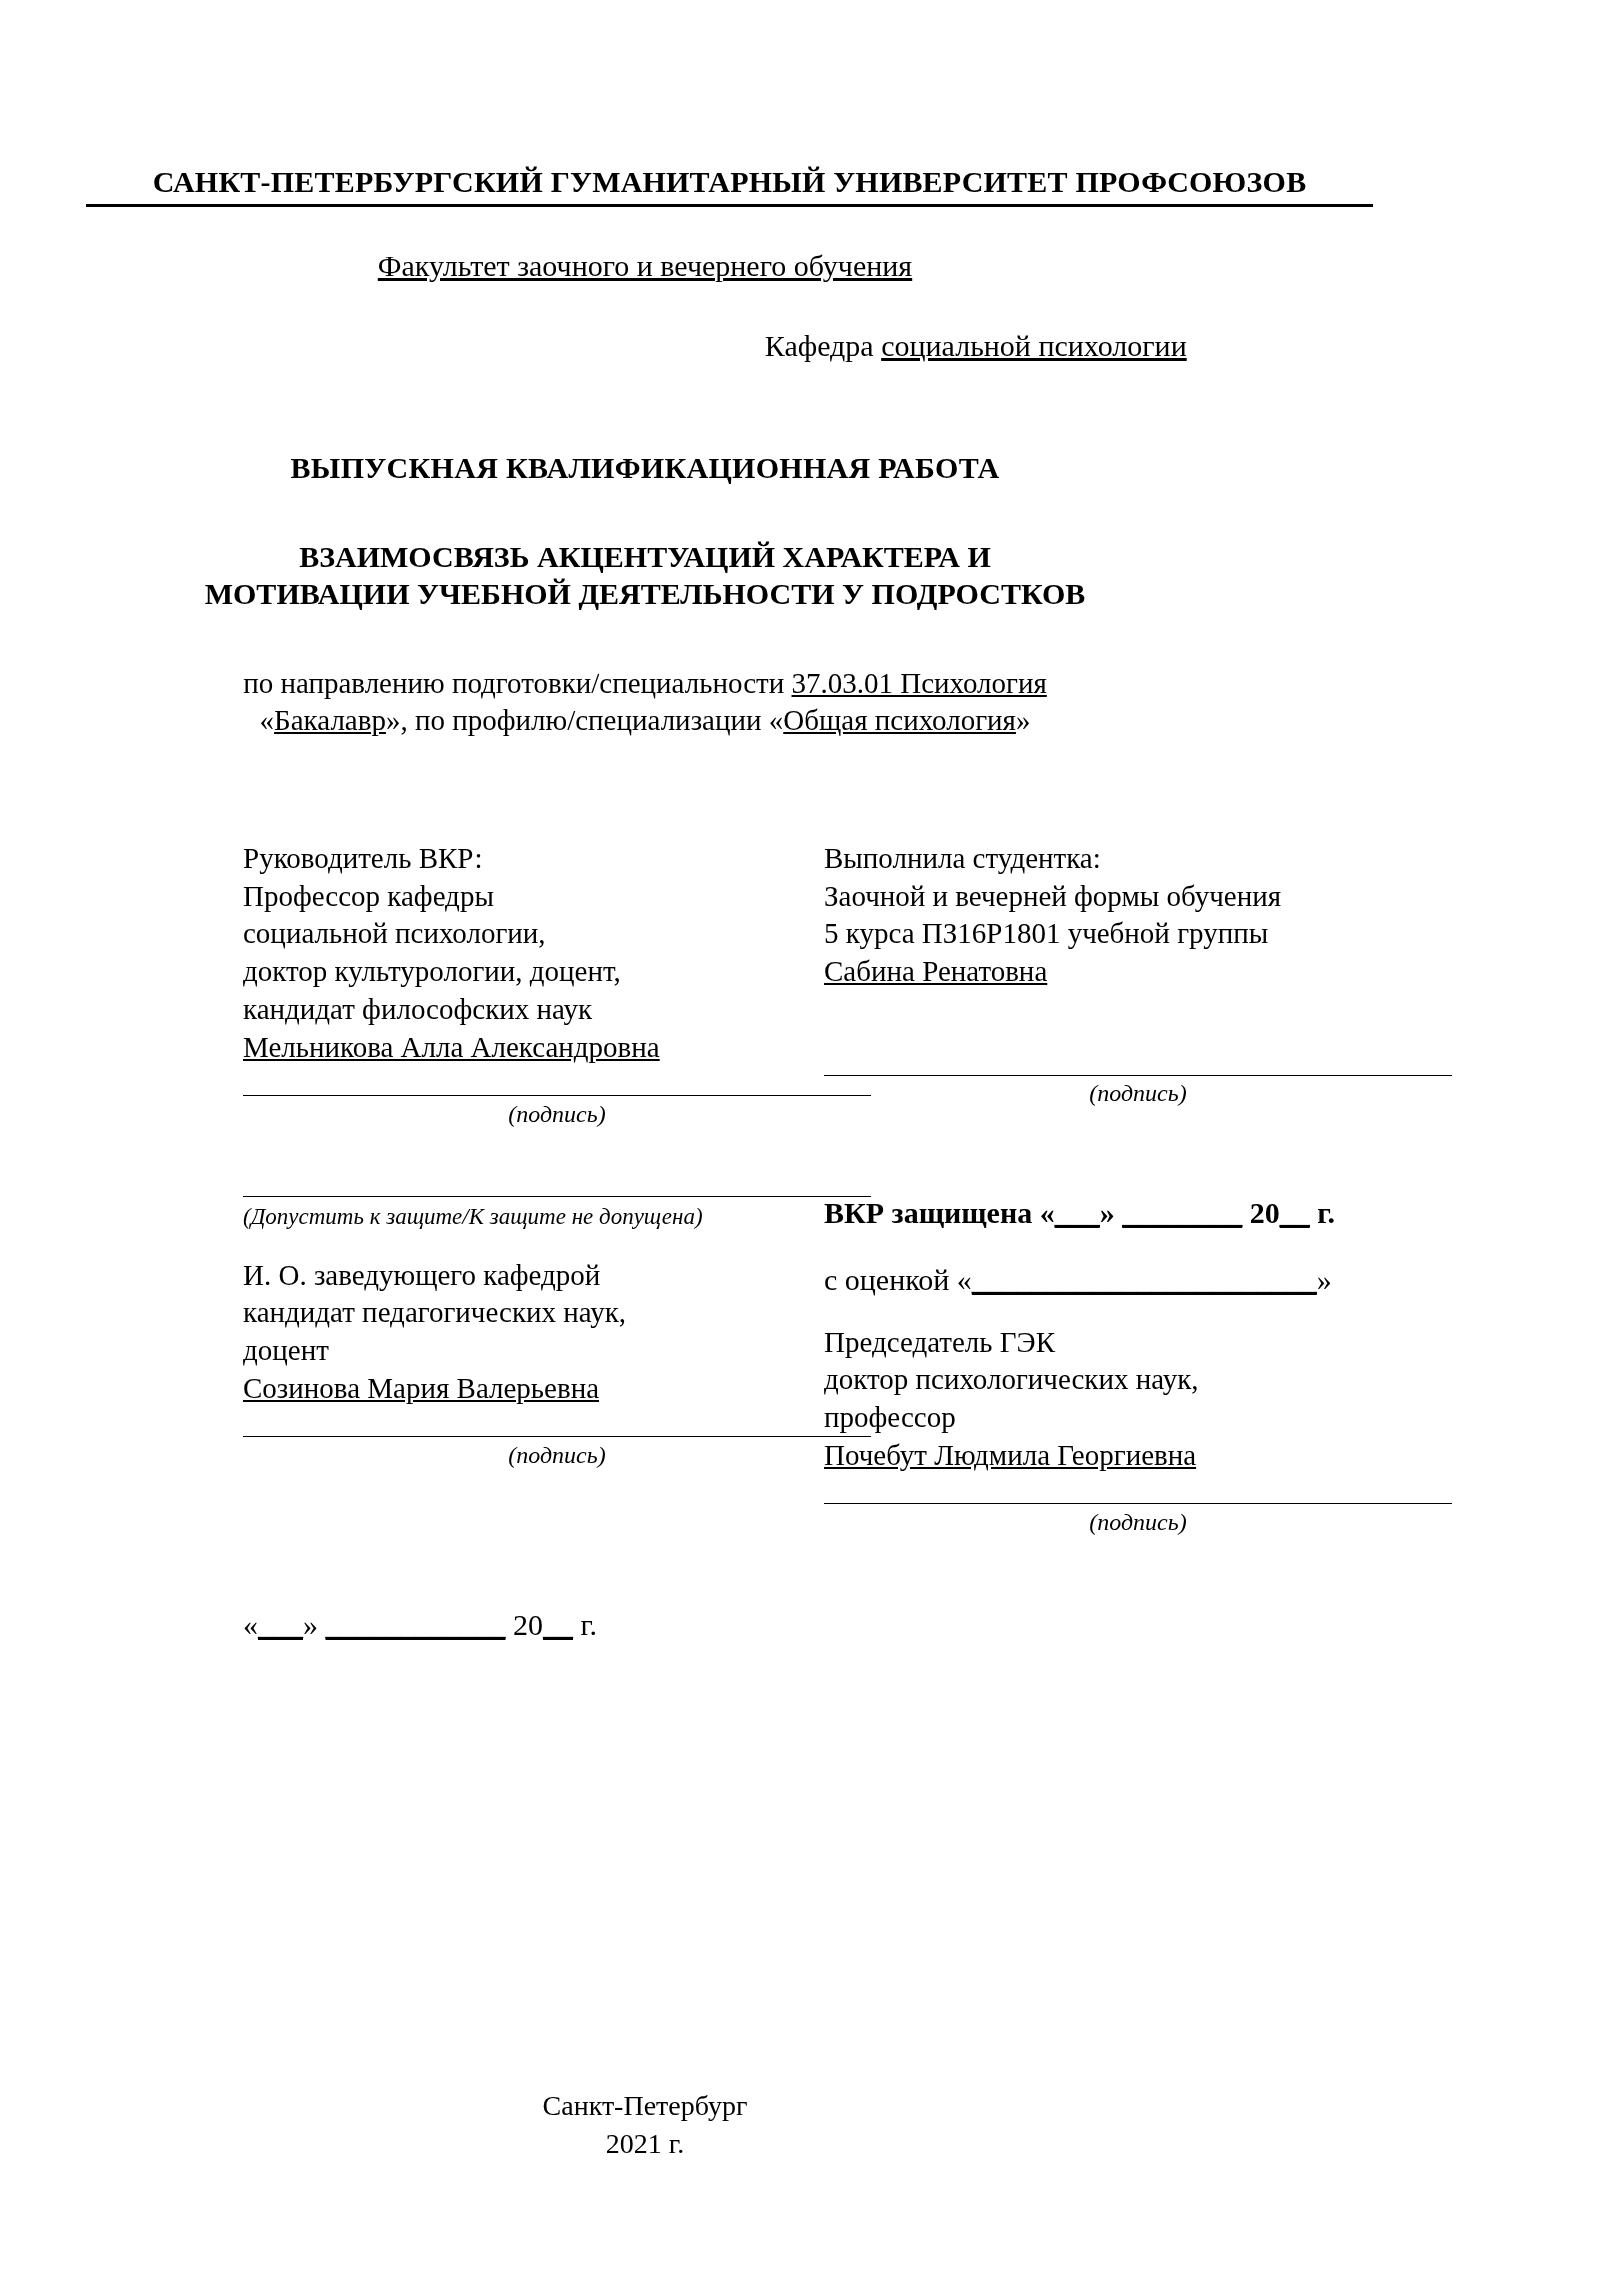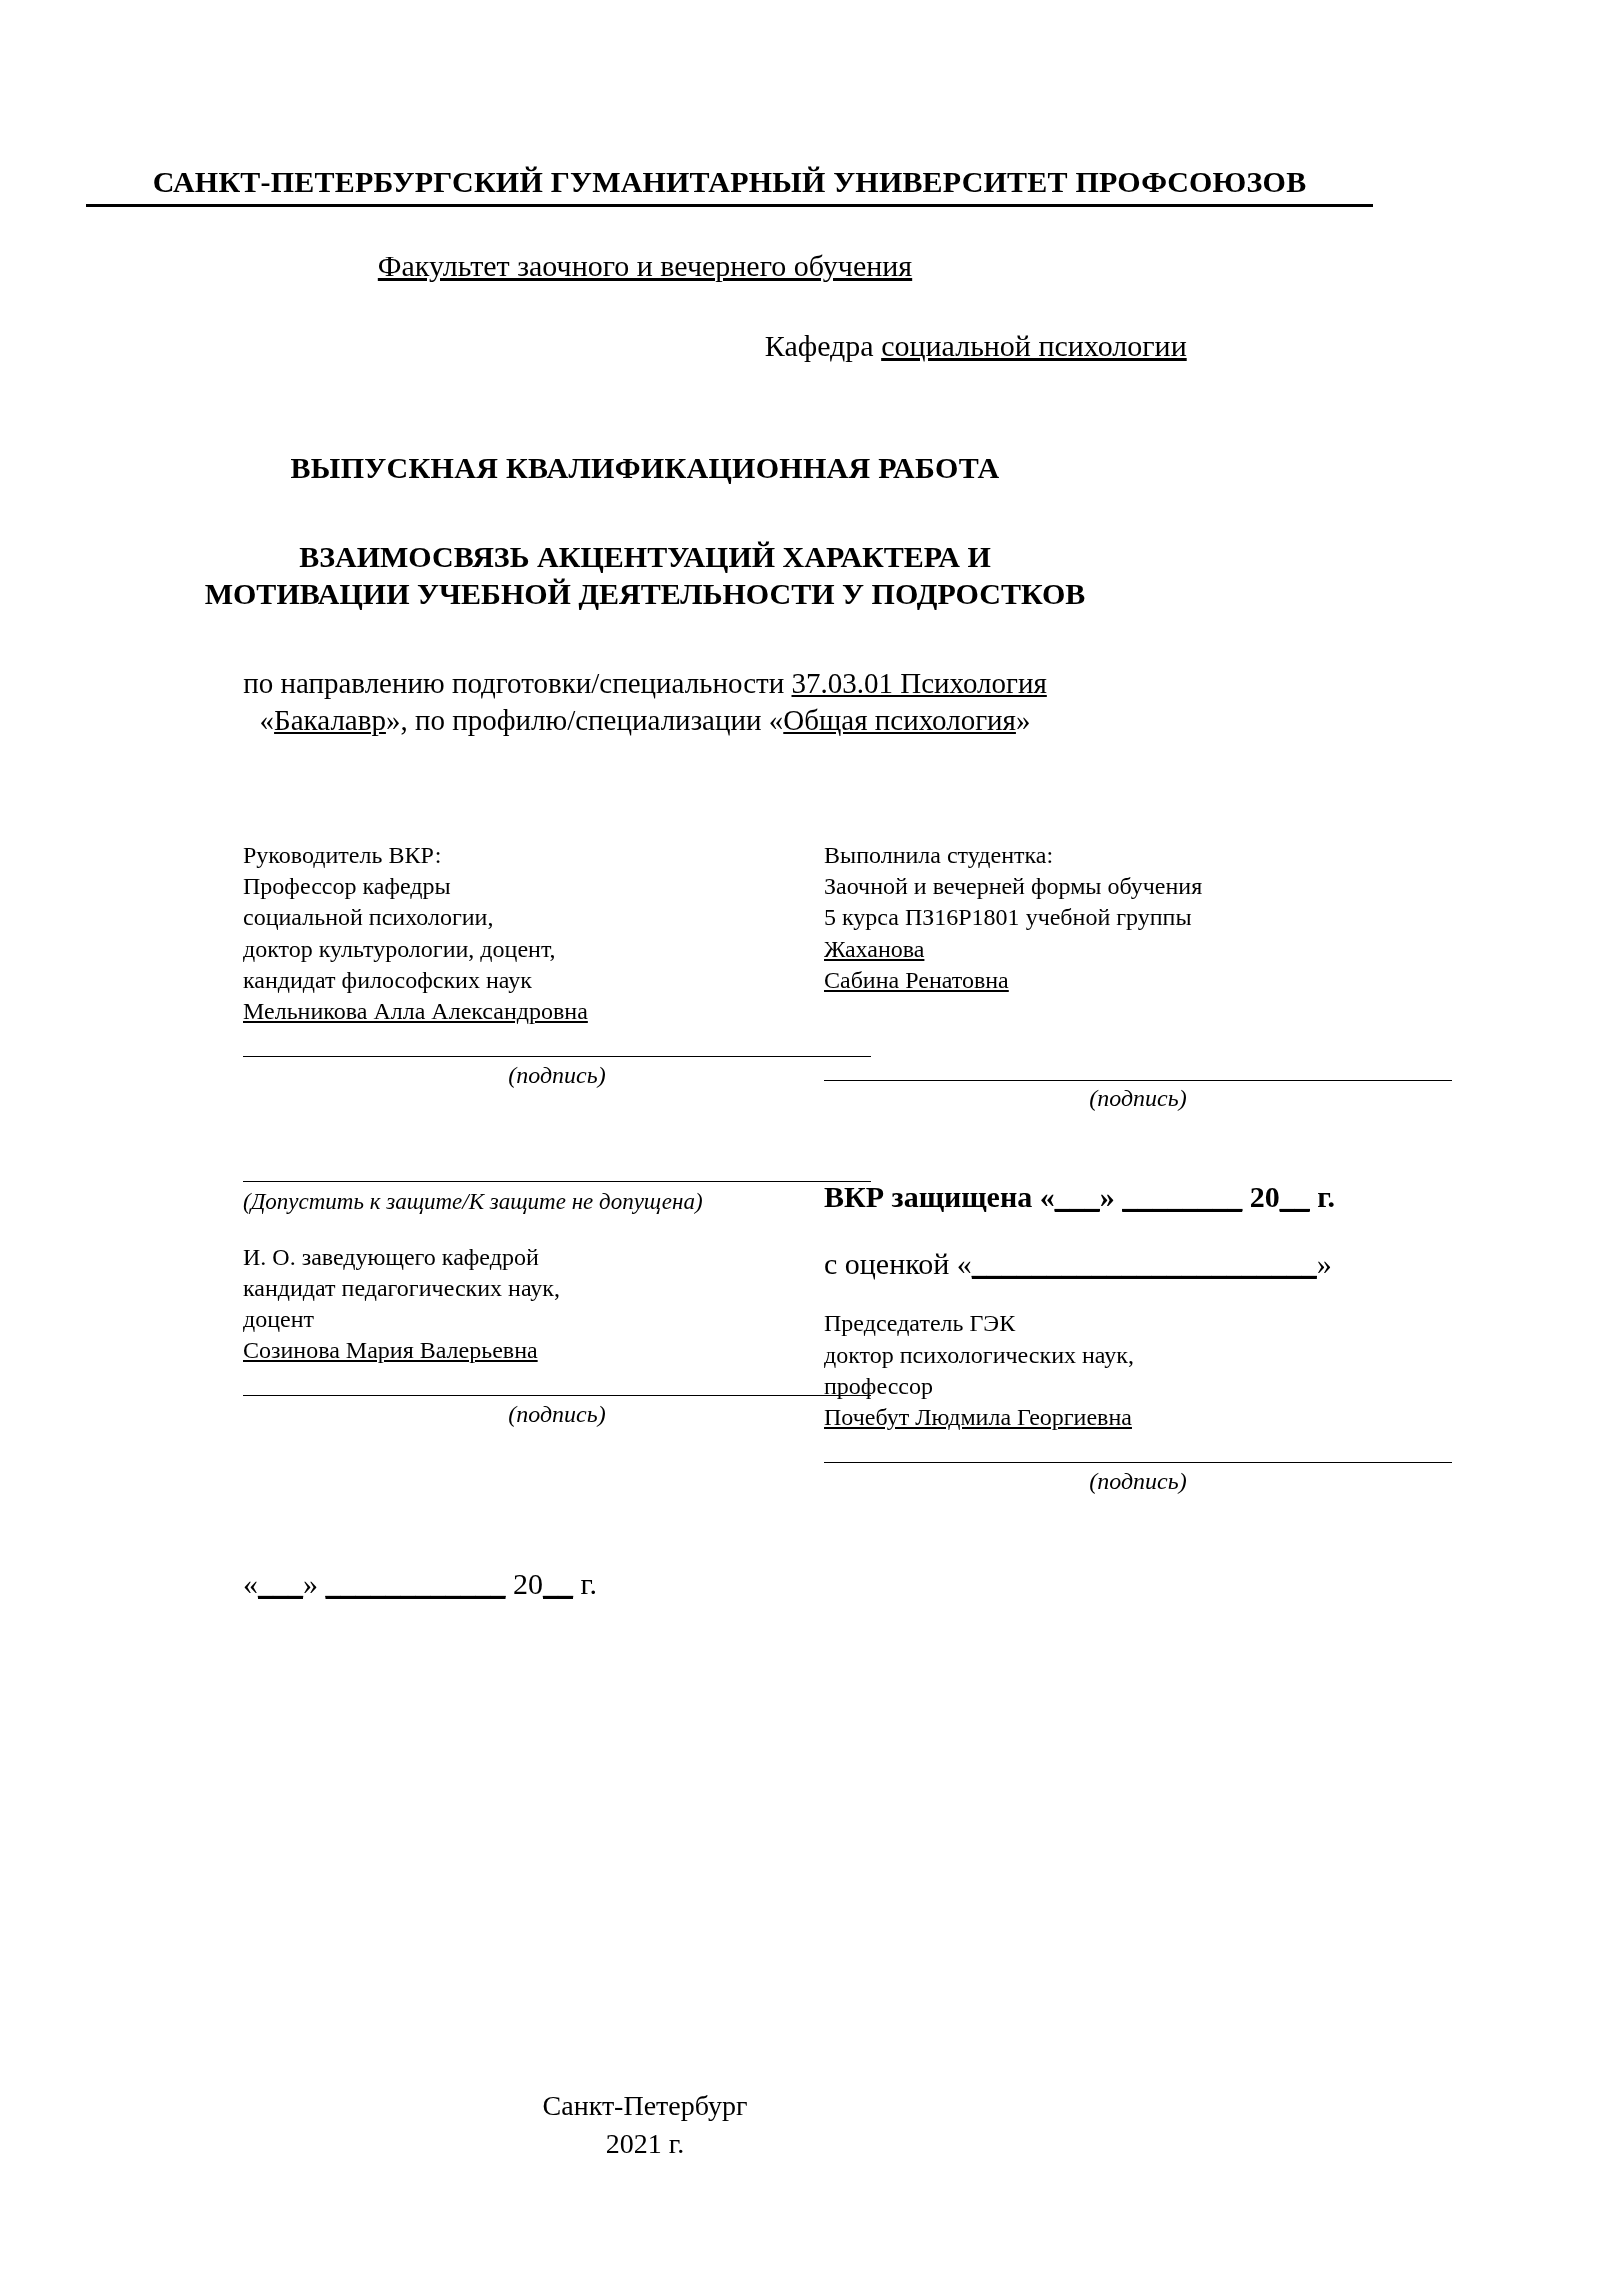--- a/index.html
+++ b/index.html
@@ -76,21 +76,21 @@
 
   
   .cols {
     display: flex;
     margin-top: 100px;
   }
   .col-left  { width: 691px; padding-left: 157px; box-sizing: border-box; }
   .col-right { width: 754px; padding-left: 47px;  box-sizing: border-box; }
 
   .line {
-    font-size: 24px;
+    font-size: 29px;
     line-height: 1.30;
     white-space: nowrap;
   }
   .line.u-txt { text-decoration: underline; }
   .sig-rule {
     border-bottom: 1.6px solid #000;
     height: 0.8px;
     margin-top: 28px;
   }
   .sig-rule.w-left  { width: 628px; }
@@ -182,21 +182,20 @@
       <div class="sig-rule w-left"></div>
       <div class="sig-caption w-left">(подпись)</div>
     </div>
 
     <div class="col-right">
       <div class="line">Выполнила студентка:</div>
       <div class="line">Заочной и вечерней формы обучения</div>
       <div class="line">
         <span class="u-txt">5 курса ПЗ16Р1801</span><span> учебной группы</span>
       </div>
-      <div class="line u-txt">Жаханова</div>
       <div class="line u-txt">Сабина Ренатовна</div>
       <div class="gap-md"></div>
       <div class="sig-rule w-right"></div>
       <div class="sig-caption w-right">(подпись)</div>
     </div>
   </div>
 
   <div class="cols" style="margin-top:68px;">
 
     <div class="col-left">

